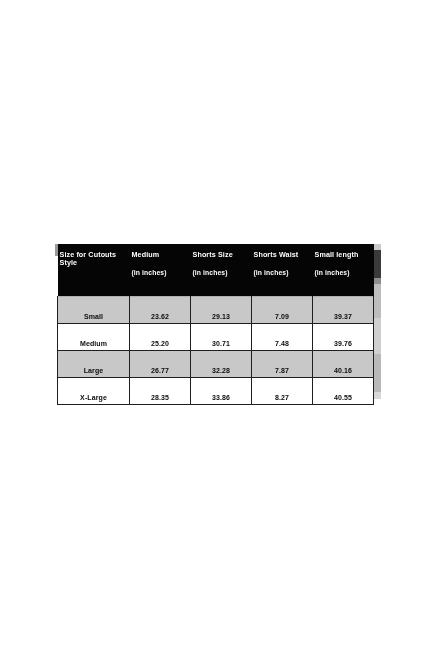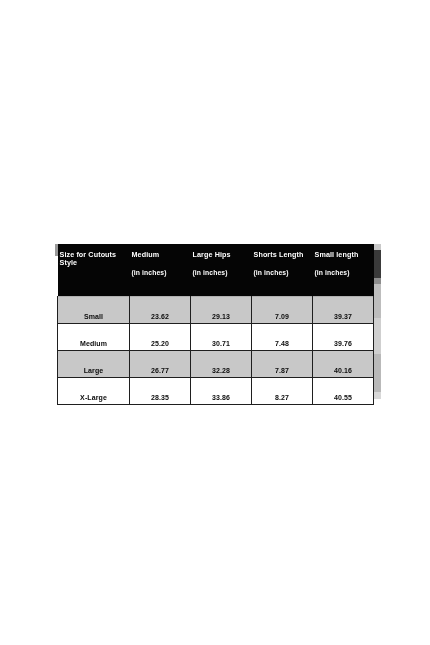--- a/index.html
+++ b/index.html
@@ -144,25 +144,25 @@
       <thead>
         <tr>
           <th>
             <span class="hdr-main">Size for Cutouts Style</span>
           </th>
           <th>
             <span class="hdr-main">Medium</span>
             <span class="unit">(in inches)</span>
           </th>
           <th>
-            <span class="hdr-main">Large Hips</span>
-            <span class="unit">(in inches)</span>
-          </th>
-          <th>
-            <span class="hdr-main">Shorts Length</span>
+            <span class="hdr-main">Shorts Size</span>
+            <span class="unit">(in inches)</span>
+          </th>
+          <th>
+            <span class="hdr-main">Shorts Waist</span>
             <span class="unit">(in inches)</span>
           </th>
           <th>
             <span class="hdr-main">Small length</span>
             <span class="unit">(in inches)</span>
           </th>
         </tr>
       </thead>
 
       <tbody>

